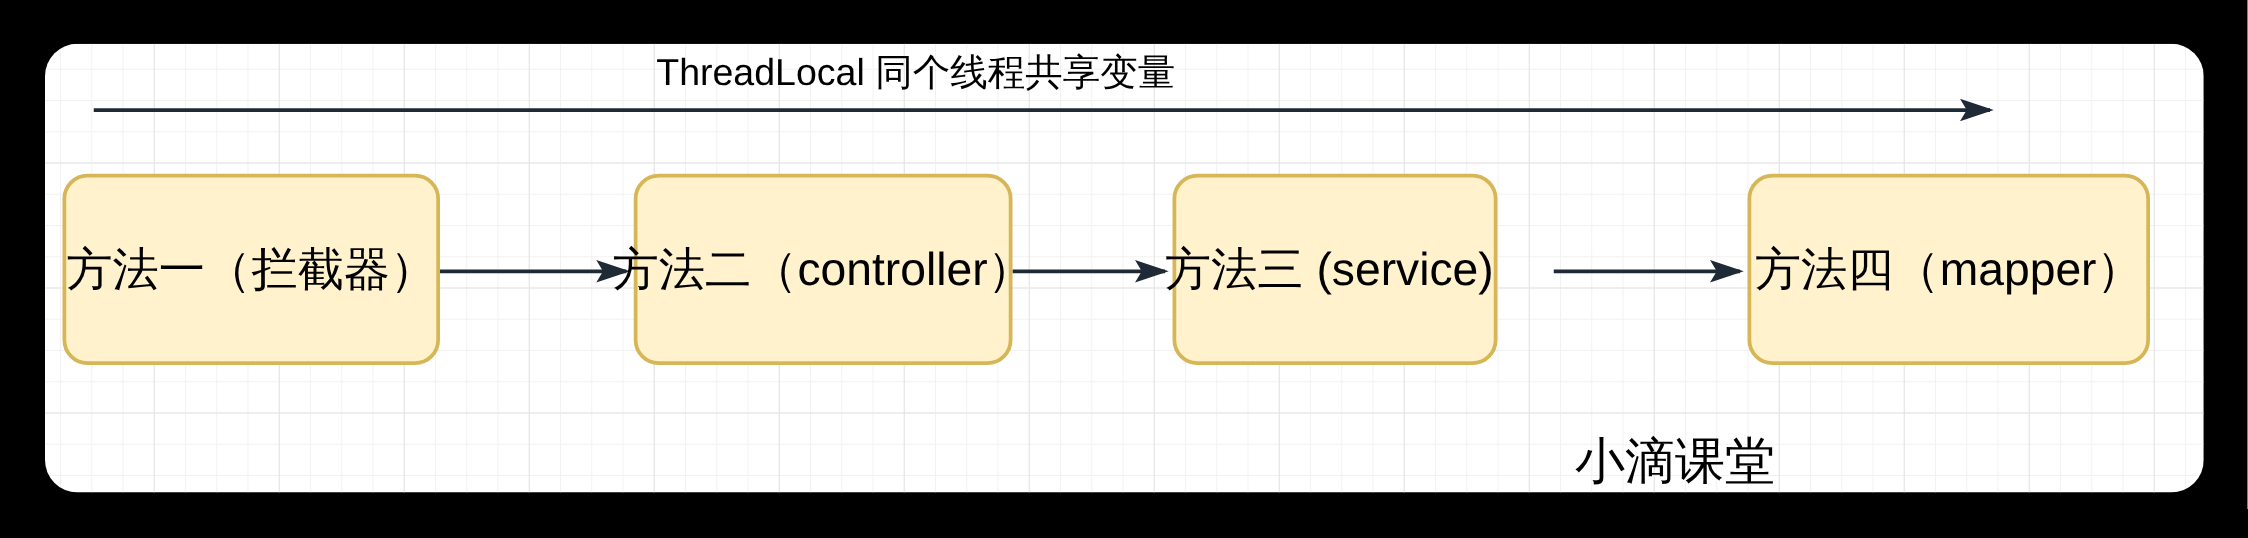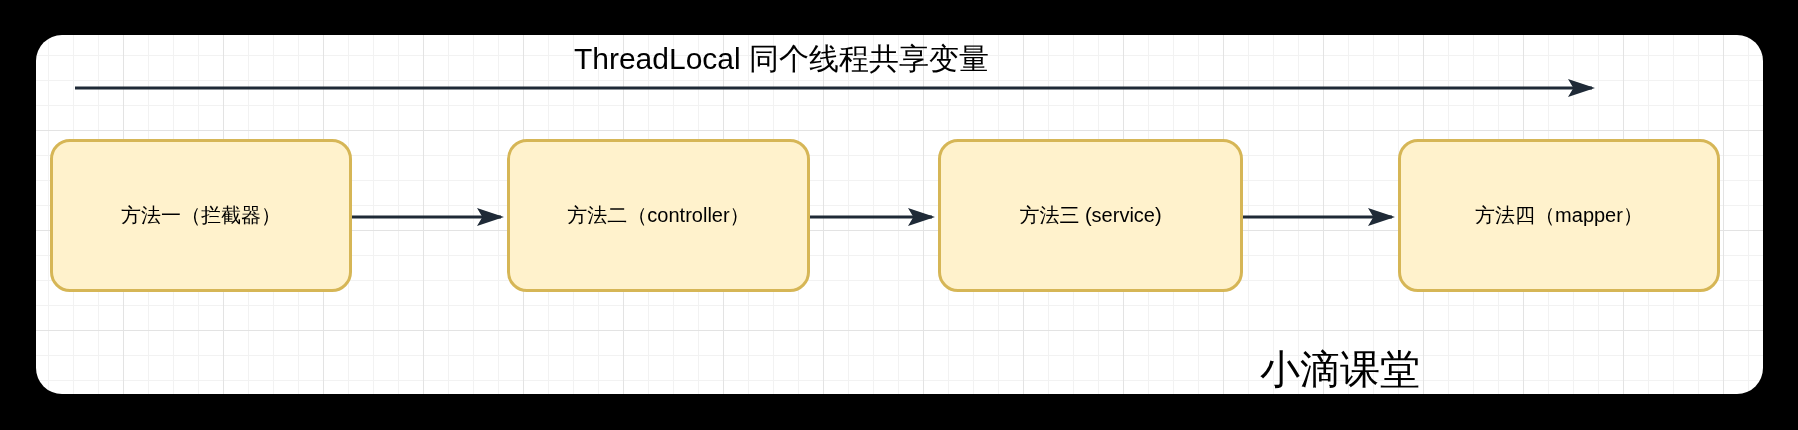--- a/index.html
+++ b/index.html
@@ -24,33 +24,33 @@
       linear-gradient(var(--grid-minor) 1px, transparent 1px),
       linear-gradient(90deg, var(--grid-minor) 1px, transparent 1px);
     background-size:100px 100px,100px 100px,25px 25px,25px 25px;
     background-position:-13px -5px;
     border-radius:26px;
     overflow:hidden;
   }
   .arrow-layer { position:absolute; left:0; top:0; width:1727px; height:359px; }
   .title {
     position:absolute; left:489px; top:7px; width:464px;
-    font-size:30px; line-height:34px; text-align:right; white-space:nowrap;
+    font-size:30px; line-height:34px; text-align:left; white-space:nowrap;
   }
   .node {
     position:absolute; top:104px; height:153px;
     background:var(--node-fill);
     border:3px solid var(--node-border);
     border-radius:20px;
     display:flex; align-items:center; justify-content:center;
-    font-size:20px; white-space:nowrap;
+    font-size:37px; white-space:nowrap;
   }
   .node-1 { left:14px;   width:302px; }
   .node-2 { left:471px;  width:303px; }
-  .node-3 { left:902px;  width:305px; }
+  .node-3 { left:902px;  width:260px;justify-content:flex-end; }
   .node-4 { left:1362px; width:322px; }
   .watermark {
     position:absolute; left:1224px; top:317px; width:124px;
     font-size:40px; line-height:34px; text-align:center; white-space:nowrap;
   }
 </style>
 </head>
 <body>
 
 <div class="canvas">

